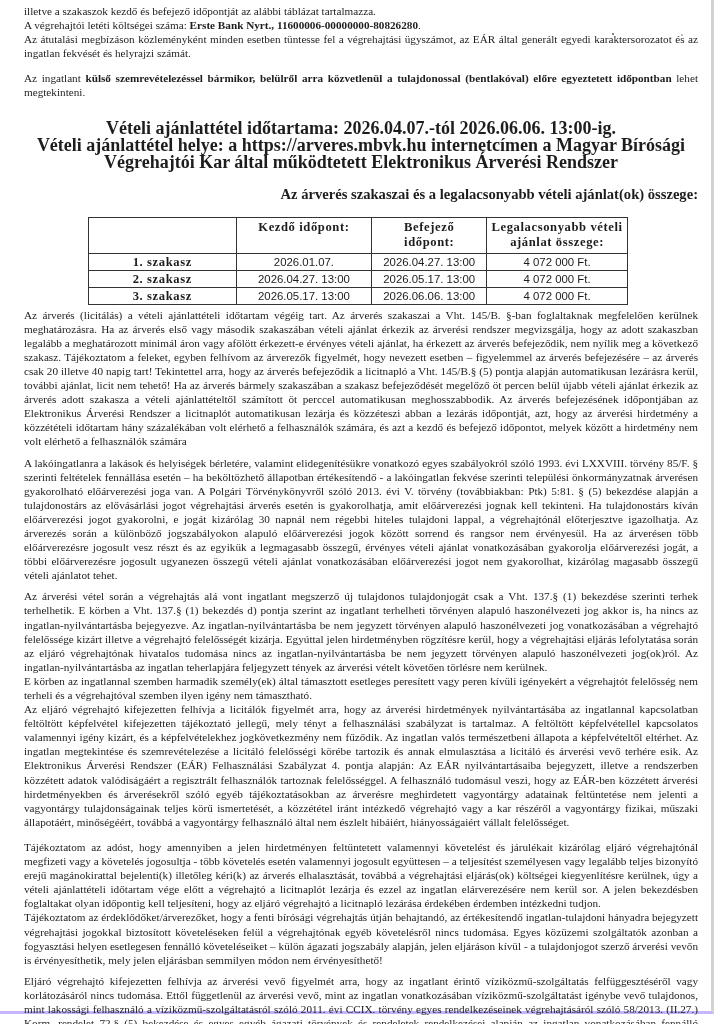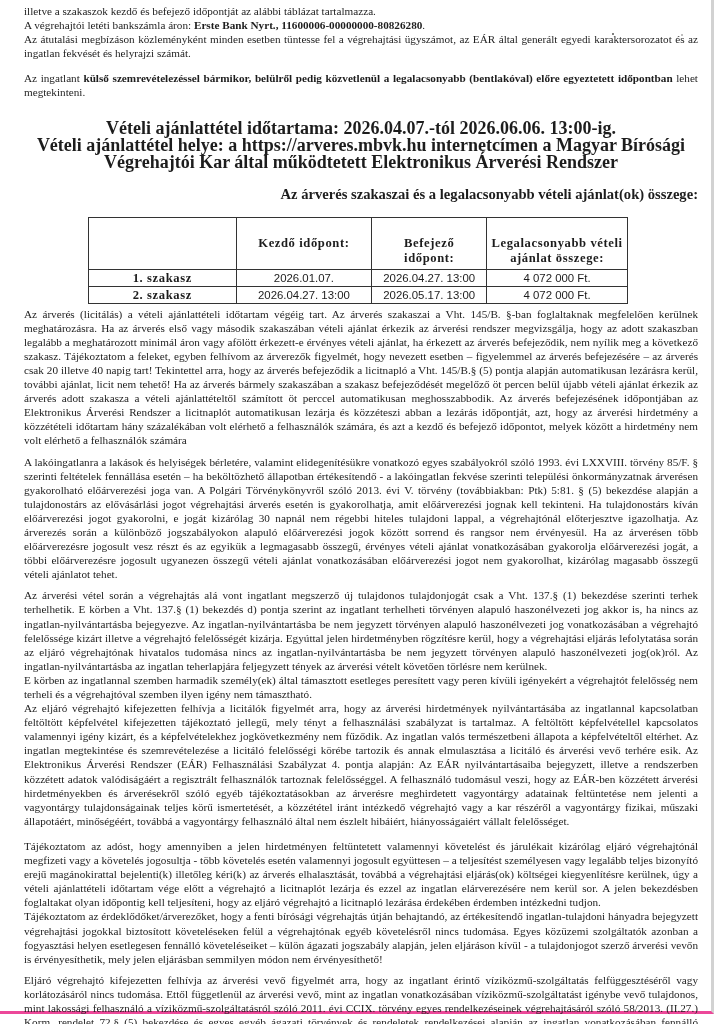--- a/index.html
+++ b/index.html
@@ -8,21 +8,21 @@
     background: #ffffff;
     font-family: "Liberation Serif", "DejaVu Serif", serif;
     color: #1d1d1d;
     position: relative;
   }
   .page {
     position: absolute; left: 0; top: 0;
     width: 714px; height: 1014px;
     background: #fff;
     border-right: 3px solid #d2d2d2;
-    border-bottom: 3px solid #ec4899;
+    border-bottom: 3px solid #c4b5fd;
     box-sizing: border-box;
   }
   .content {
     position: absolute; left: 24px; top: 4px; width: 674px;
     font-size: 11.2px; line-height: 14.1px;
     text-align: justify;
   }
   p { margin: 0; }
   .gap-s { height: 7px; }
   .gap-m { height: 11px; }
@@ -41,43 +41,43 @@
   }
   table.stages td, table.stages th {
     border: 1px solid #333;
     text-align: center;
     padding: 0;
   }
   table.stages th {
     font-family: "Liberation Serif", "DejaVu Serif", serif;
     font-weight: bold; font-size: 12.6px; line-height: 15px;
     letter-spacing: 0.6px;
-    height: 33px; vertical-align: top; padding-top: 18px;
+    height: 33px; vertical-align: top; padding-top: 2px;
   }
   table.stages td { height: 16px; line-height: 16px; }
   table.stages td.rowhead {
     font-family: "Liberation Serif", "DejaVu Serif", serif;
     font-weight: bold; font-size: 12.6px; letter-spacing: 0.6px; margin-top: 40px;
   }
   col.c0 { width: 148px; } col.c1 { width: 136px; } col.c2 { width: 115px; } col.c3 { width: 141px; }
   .speck { position: absolute; width: 2px; height: 2px; background: #555; border-radius: 1px; }
 </style>
 </head>
 <body>
 
 <div class="page">
   <span class="speck" style="left:612px;top:33px;"></span>
   <span class="speck" style="left:681px;top:34px;background:#aaa;"></span>
 
   <div class="content">
     <p>illetve a szakaszok kezdő és befejező időpontját az alábbi táblázat tartalmazza.</p>
-    <p><span>A végrehajtói letéti bankszámla áron: </span><b>Erste Bank Nyrt., 11600006-00000000-80826280</b><span>.</span></p>
+    <p><span>A végrehajtói letéti költségei száma: </span><b>Erste Bank Nyrt., 11600006-00000000-80826280</b><span>.</span></p>
     <p>Az átutalási megbízáson közleményként minden esetben tüntesse fel a végrehajtási ügyszámot, az EÁR által generált egyedi karaktersorozatot és az ingatlan fekvését és helyrajzi számát.</p>
     <div class="gap-m"></div>
-    <p><span>Az ingatlant </span><b>külső szemrevételezéssel bármikor, belülről pedig közvetlenül a legalacsonyabb (bentlakóval) előre egyeztetett időpontban</b><span> lehet megtekinteni.</span></p>
+    <p><span>Az ingatlant </span><b>külső szemrevételezéssel bármikor, belülről arra közvetlenül a tulajdonossal (bentlakóval) előre egyeztetett időpontban</b><span> lehet megtekinteni.</span></p>
 
     <p class="centered title2">Vételi ajánlattétel időtartama: 2026.04.07.-tól 2026.06.06. 13:00-ig.</p>
     <p class="centered" style="padding:0 8px;">Vételi ajánlattétel helye: a https://arveres.mbvk.hu internetcímen a Magyar Bírósági Végrehajtói Kar által működtetett Elektronikus Árverési Rendszer</p>
 
     <p class="section-head">Az árverés szakaszai és a legalacsonyabb vételi ajánlat(ok) összege:</p>
 
     <table class="stages">
       <colgroup>
           <col class="c0">
           <col class="c1">
@@ -98,20 +98,26 @@
           <td>2026.01.07.</td>
           <td>2026.04.27. 13:00</td>
           <td>4 072 000 Ft.</td>
         </tr>
         <tr>
           <td class="rowhead">2. szakasz</td>
           <td>2026.04.27. 13:00</td>
           <td>2026.05.17. 13:00</td>
           <td>4 072 000 Ft.</td>
         </tr>
+        <tr>
+          <td class="rowhead">3. szakasz</td>
+          <td>2026.05.17. 13:00</td>
+          <td>2026.06.06. 13:00</td>
+          <td>4 072 000 Ft.</td>
+        </tr>
       </tbody>
     </table>
 
     <p>Az árverés (licitálás) a vételi ajánlattételi időtartam végéig tart. Az árverés szakaszai a Vht. 145/B. §-ban foglaltaknak megfelelően kerülnek meghatározásra. Ha az árverés első vagy második szakaszában vételi ajánlat érkezik az árverési rendszer megvizsgálja, hogy az adott szakaszban legalább a meghatározott minimál áron vagy afölött érkezett-e érvényes vételi ajánlat, ha érkezett az árverés befejeződik, nem nyílik meg a következő szakasz. Tájékoztatom a feleket, egyben felhívom az árverezők figyelmét, hogy nevezett esetben – figyelemmel az árverés befejezésére – az árverés csak 20 illetve 40 napig tart! Tekintettel arra, hogy az árverés befejeződik a licitnapló a Vht. 145/B.§ (5) pontja alapján automatikusan lezárásra kerül, további ajánlat, licit nem tehető! Ha az árverés bármely szakaszában a szakasz befejeződését megelőző öt percen belül újabb vételi ajánlat érkezik az árverés adott szakasza a vételi ajánlattételtől számított öt perccel automatikusan meghosszabbodik. Az árverés befejezésének időpontjában az Elektronikus Árverési Rendszer a licitnaplót automatikusan lezárja és közzéteszi abban a lezárás időpontját, azt, hogy az árverési hirdetmény a közzétételi időtartam hány százalékában volt elérhető a felhasználók számára, és azt a kezdő és befejező időpontot, melyek között a hirdetmény nem volt elérhető a felhasználók számára</p>
     <div class="gap-s"></div>
     <p>A lakóingatlanra a lakások és helyiségek bérletére, valamint elidegenítésükre vonatkozó egyes szabályokról szóló 1993. évi LXXVIII. törvény 85/F. § szerinti feltételek fennállása esetén – ha beköltözhető állapotban értékesítendő - a lakóingatlan fekvése szerinti települési önkormányzatnak árverésen gyakorolható előárverezési joga van. A Polgári Törvénykönyvről szóló 2013. évi V. törvény (továbbiakban: Ptk) 5:81. § (5) bekezdése alapján a tulajdonostárs az elővásárlási jogot végrehajtási árverés esetén is gyakorolhatja, amit előárverezési jognak kell tekinteni. Ha tulajdonostárs kíván előárverezési jogot gyakorolni, e jogát kizárólag 30 napnál nem régebbi hiteles tulajdoni lappal, a végrehajtónál előterjesztve igazolhatja. Az árverezés során a különböző jogszabályokon alapuló előárverezési jogok között sorrend és rangsor nem érvényesül. Ha az árverésen több előárverezésre jogosult vesz részt és az egyikük a legmagasabb összegű, érvényes vételi ajánlat vonatkozásában gyakorolja előárverezési jogát, a többi előárverezésre jogosult ugyanezen összegű vételi ajánlat vonatkozásában előárverezési jogot nem gyakorolhat, kizárólag magasabb összegű vételi ajánlatot tehet.</p>
     <div class="gap-s"></div>
     <p>Az árverési vétel során a végrehajtás alá vont ingatlant megszerző új tulajdonos tulajdonjogát csak a Vht. 137.§ (1) bekezdése szerinti terhek terhelhetik. E körben a Vht. 137.§ (1) bekezdés d) pontja szerint az ingatlant terhelheti törvényen alapuló haszonélvezeti jog akkor is, ha nincs az ingatlan-nyilvántartásba bejegyezve. Az ingatlan-nyilvántartásba be nem jegyzett törvényen alapuló haszonélvezeti jog vonatkozásában a végrehajtó felelőssége kizárt illetve a végrehajtó felelősségét kizárja. Egyúttal jelen hirdetményben rögzítésre kerül, hogy a végrehajtási eljárás lefolytatása során az eljáró végrehajtónak hivatalos tudomása nincs az ingatlan-nyilvántartásba be nem jegyzett törvényen alapuló haszonélvezeti jog(ok)ról. Az ingatlan-nyilvántartásba az ingatlan teherlapjára feljegyzett tények az árverési vételt követően törlésre nem kerülnek.</p>
     <p>E körben az ingatlannal szemben harmadik személy(ek) által támasztott esetleges peresített vagy peren kívüli igényekért a végrehajtót felelősség nem terheli és a végrehajtóval szemben ilyen igény nem támasztható.</p>
     <p>Az eljáró végrehajtó kifejezetten felhívja a licitálók figyelmét arra, hogy az árverési hirdetmények nyilvántartásába az ingatlannal kapcsolatban feltöltött képfelvétel kifejezetten tájékoztató jellegű, mely tényt a felhasználási szabályzat is tartalmaz. A feltöltött képfelvétellel kapcsolatos valamennyi igény kizárt, és a képfelvételekhez jogkövetkezmény nem fűződik. Az ingatlan valós természetbeni állapota a képfelvételtől eltérhet. Az ingatlan megtekintése és szemrevételezése a licitáló felelősségi körébe tartozik és annak elmulasztása a licitáló és árverési vevő terhére esik. Az Elektronikus Árverési Rendszer (EÁR) Felhasználási Szabályzat 4. pontja alapján: Az EÁR nyilvántartásaiba bejegyzett, illetve a rendszerben közzétett adatok valódiságáért a regisztrált felhasználók tartoznak felelősséggel. A felhasználó tudomásul veszi, hogy az EÁR-ben közzétett árverési hirdetményekben és árverésekről szóló egyéb tájékoztatásokban az árverésre meghirdetett vagyontárgy adatainak feltüntetése nem jelenti a vagyontárgy tulajdonságainak teljes körű ismertetését, a közzététel iránt intézkedő végrehajtó vagy a kar részéről a vagyontárgy fizikai, műszaki állapotáért, minőségéért, továbbá a vagyontárgy felhasználó által nem észlelt hibáiért, hiányosságaiért vállalt felelősséget.</p>

